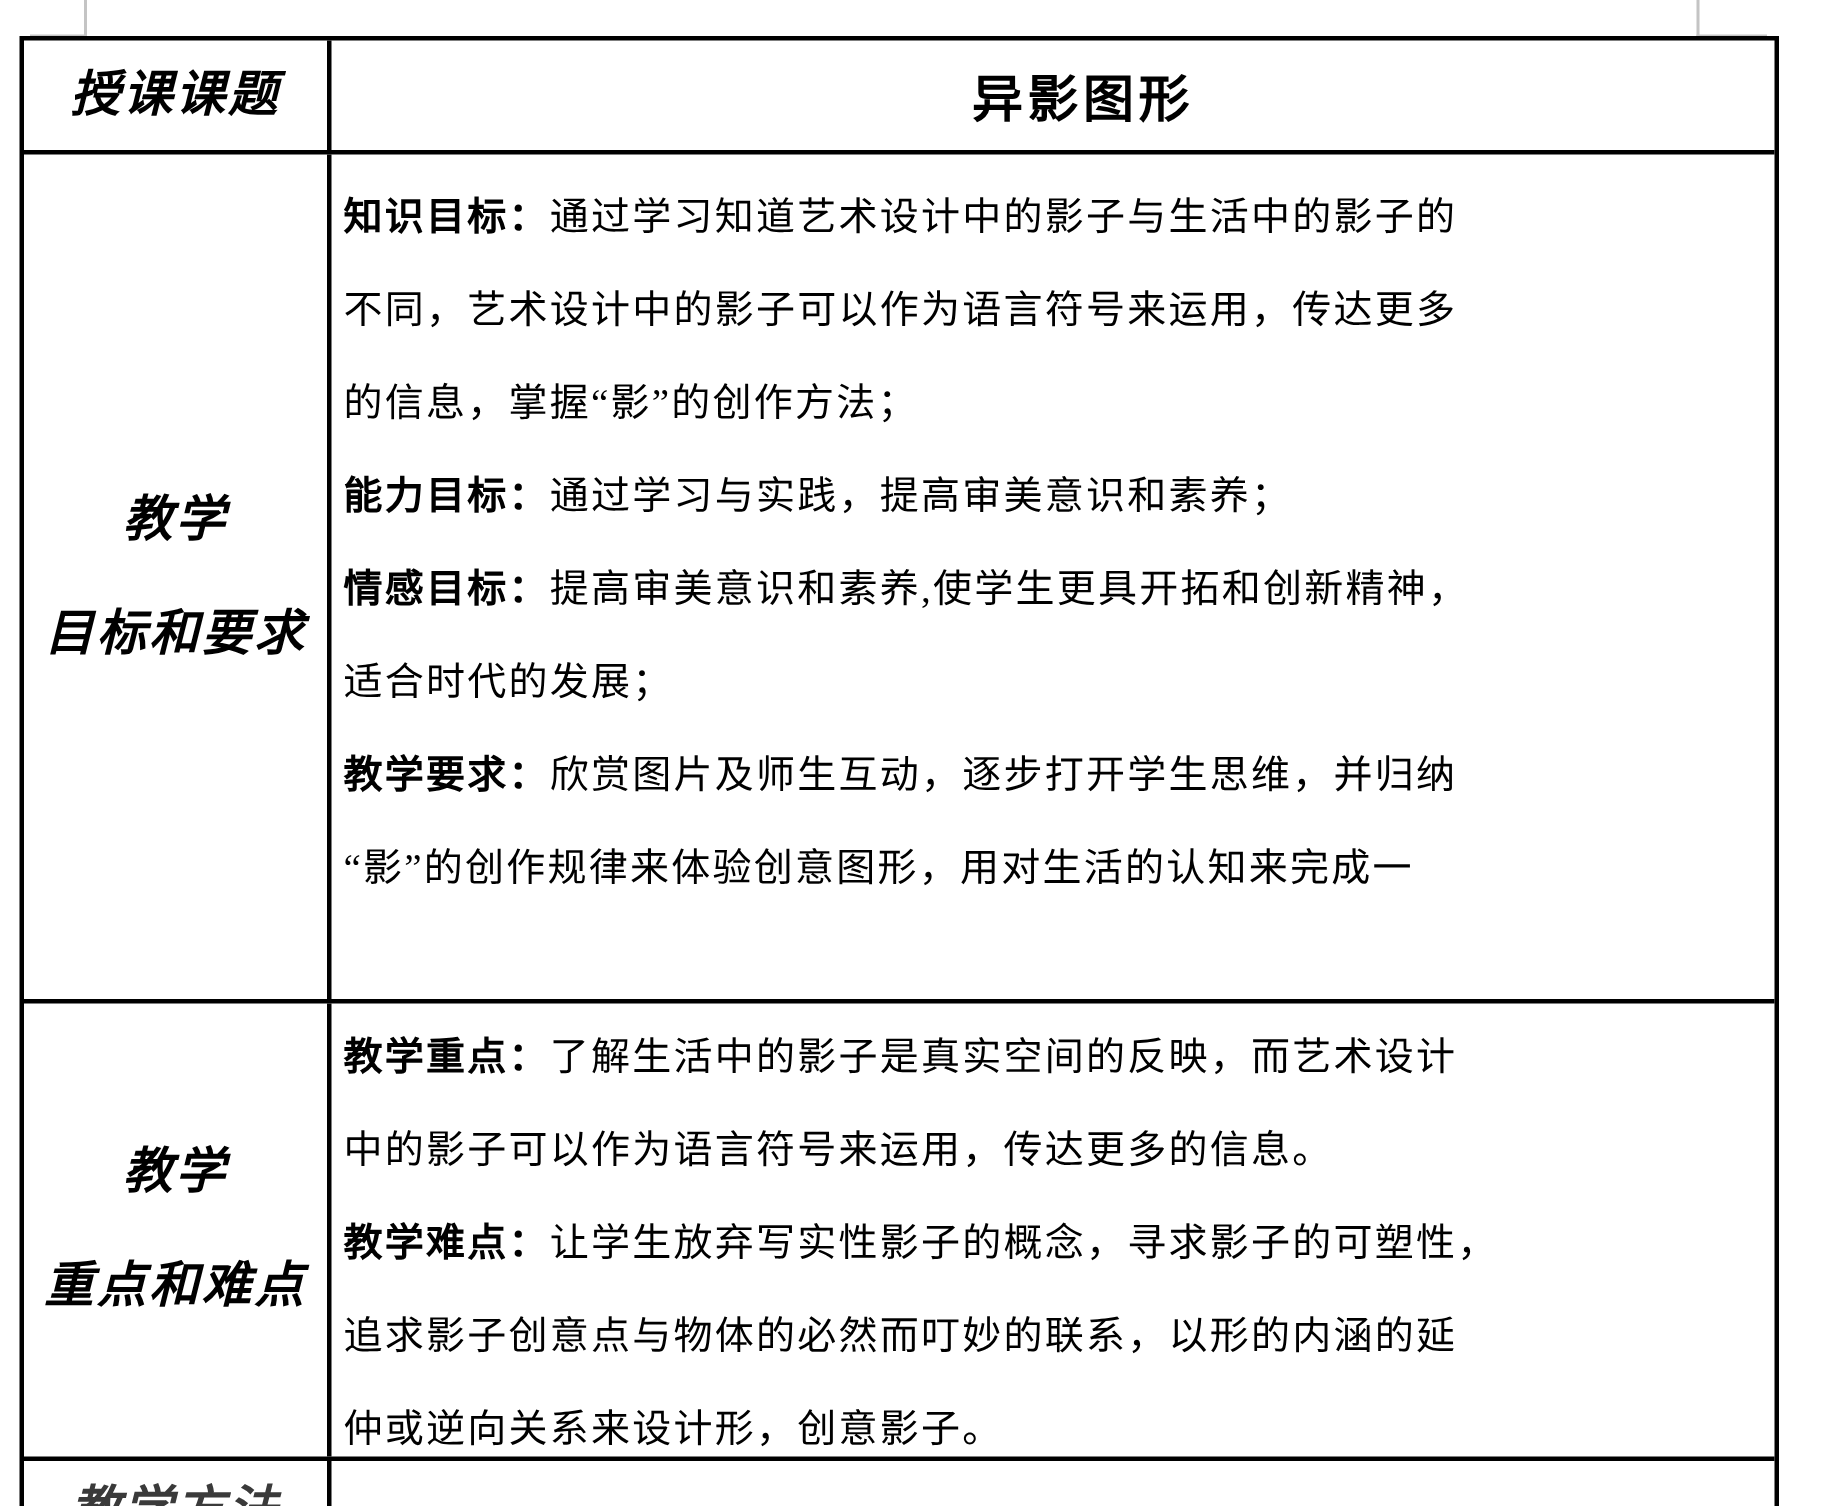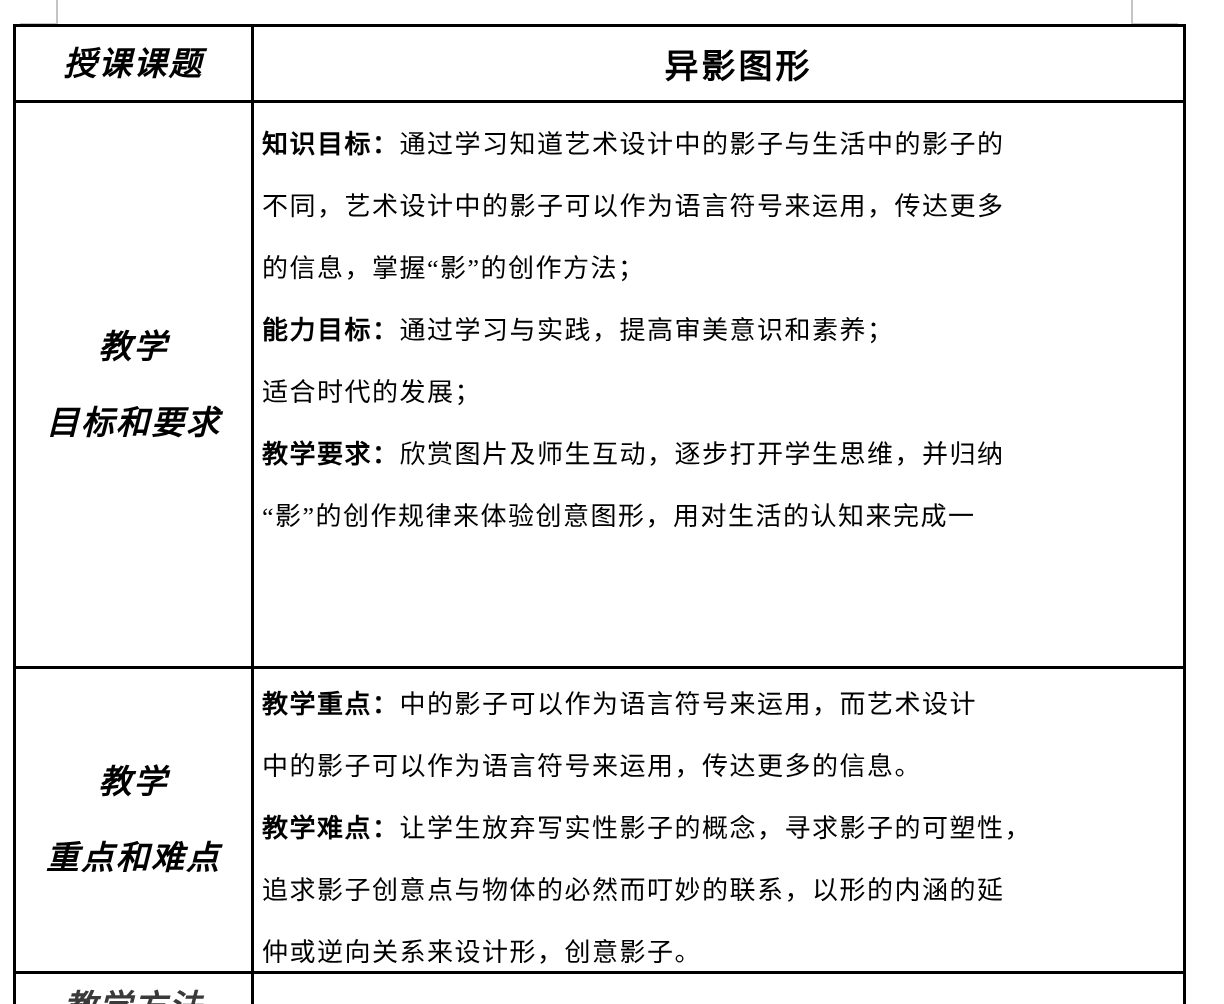--- a/index.html
+++ b/index.html
@@ -24,21 +24,21 @@
     border: 3px solid #000000; background: #ffffff;
   }
   .t-row { display: flex; }
   .t-row + .t-row { border-top: 3px solid #000000; }
   .r0 { height: 73px; }
   .r1 { height: 566px; }
   .r2 { height: 305px; }
   .r3 { height: 120px; }
 
   .label-cell {
-    width: 238px; border-right: 3px solid #000000;
+    width: 205px; border-right: 3px solid #000000;
     display: flex; flex-direction: column;
     justify-content: center; align-items: center;
     text-align: center; flex-shrink: 0;
   }
   .label-line {
     font-size: 33px; line-height: 76px;
     font-weight: bold; font-style: italic;
     letter-spacing: 2px; white-space: nowrap;
   }
   .r0 .label-line { line-height: 40px; }
@@ -81,32 +81,33 @@
       <div class="t-row r1">
         <div class="label-cell">
           <div class="label-line">教学</div>
           <div class="label-line">目标和要求</div>
         </div>
         <div class="body-cell b1">
           <div class="body-line"><b>知识目标：</b><span>通过学习知道艺术设计中的影子与生活中的影子的</span></div>
           <div class="body-line"><span>不同，艺术设计中的影子可以作为语言符号来运用，传达更多</span></div>
           <div class="body-line"><span>的信息，掌握“影”的创作方法；</span></div>
           <div class="body-line"><b>能力目标：</b><span>通过学习与实践，提高审美意识和素养；</span></div>
+          <div class="body-line"><b>情感目标：</b><span>提高审美意识和素养,使学生更具开拓和创新精神，</span></div>
           <div class="body-line"><span>适合时代的发展；</span></div>
           <div class="body-line"><b>教学要求：</b><span>欣赏图片及师生互动，逐步打开学生思维，并归纳</span></div>
           <div class="body-line"><span>“影”的创作规律来体验创意图形，用对生活的认知来完成一</span></div>
         </div>
       </div>
       <div class="t-row r2">
         <div class="label-cell">
           <div class="label-line">教学</div>
           <div class="label-line">重点和难点</div>
         </div>
         <div class="body-cell b2">
-          <div class="body-line"><b>教学重点：</b><span>中的影子可以作为语言符号来运用，而艺术设计</span></div>
+          <div class="body-line"><b>教学重点：</b><span>了解生活中的影子是真实空间的反映，而艺术设计</span></div>
           <div class="body-line"><span>中的影子可以作为语言符号来运用，传达更多的信息。</span></div>
           <div class="body-line"><b>教学难点：</b><span>让学生放弃写实性影子的概念，寻求影子的可塑性，</span></div>
           <div class="body-line"><span>追求影子创意点与物体的必然而叮妙的联系，以形的内涵的延</span></div>
           <div class="body-line"><span>仲或逆向关系来设计形，创意影子。</span></div>
         </div>
       </div>
       <div class="t-row r3">
         <div class="label-cell">
           <div class="label-line">教学方法</div>
         </div>

